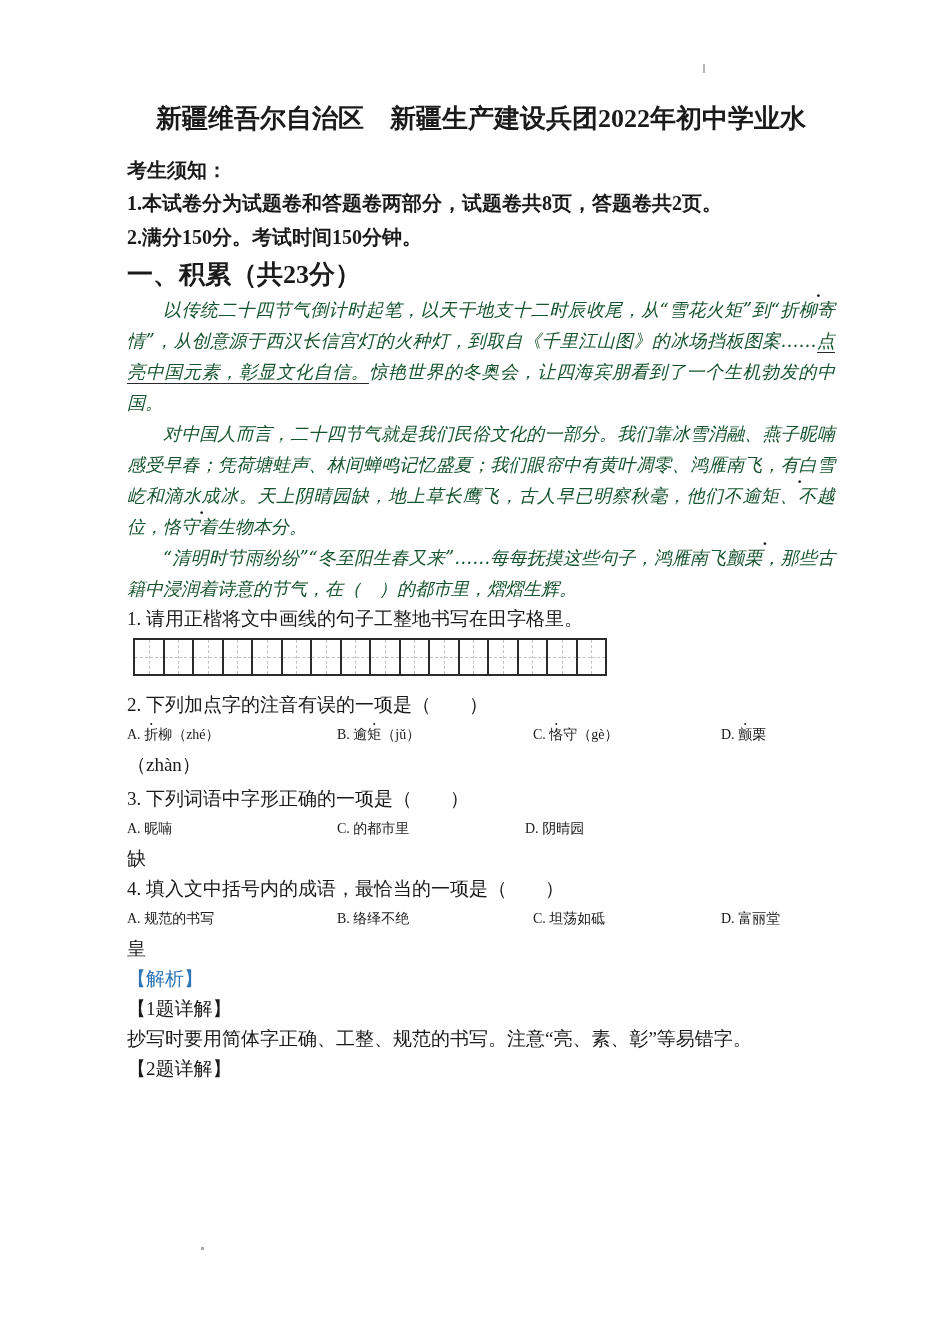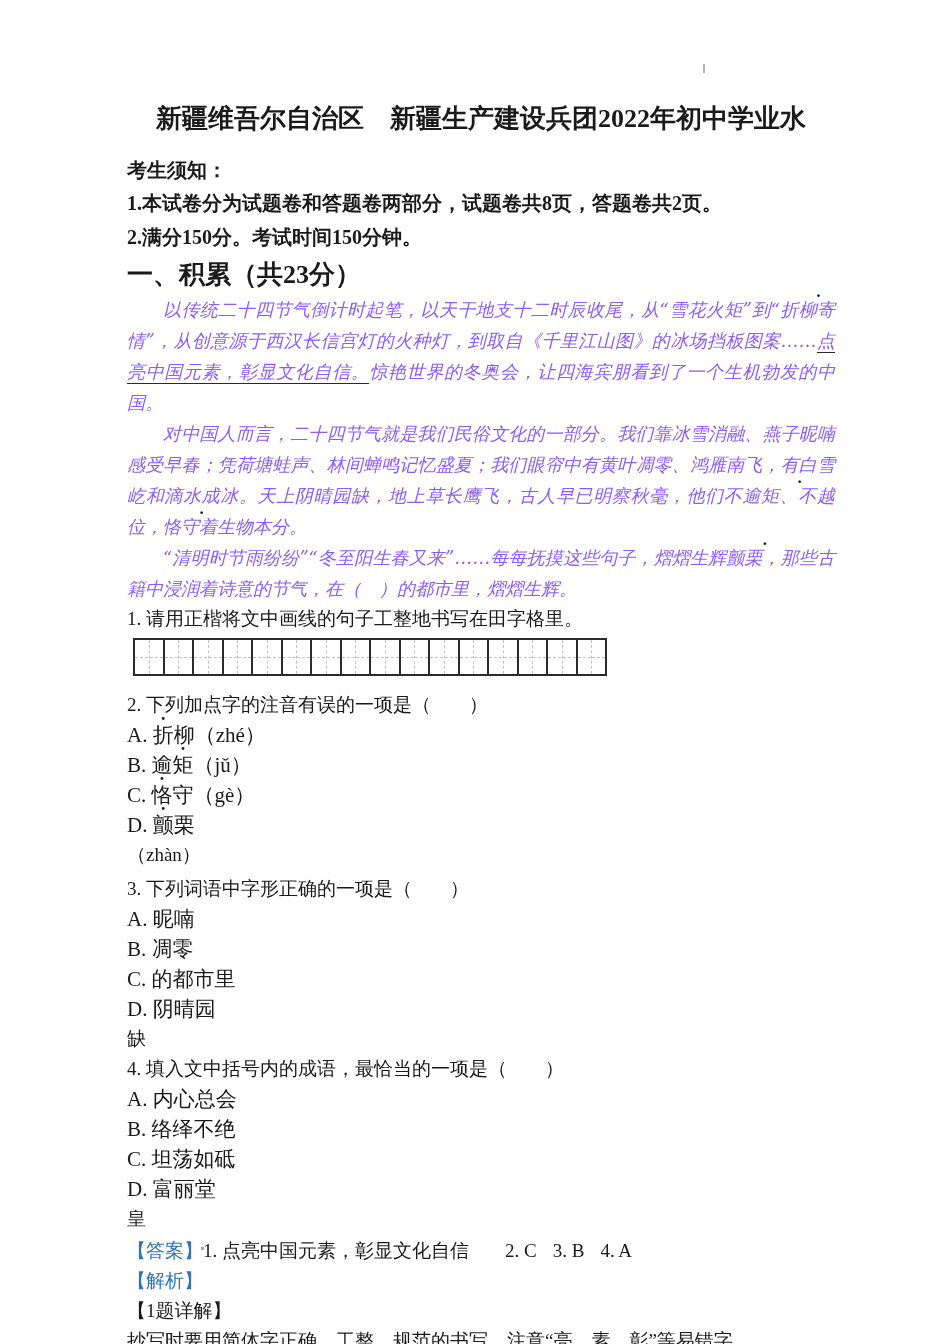--- a/index.html
+++ b/index.html
@@ -10,27 +10,27 @@
   .content{position:absolute;left:127px;top:0;width:708px;}
   .title-line{font-weight:bold;font-size:26px;line-height:46px;text-align:center;white-space:nowrap;}
   .title-line.first{margin-top:96px;}
   .subtitle{font-weight:bold;font-size:25px;line-height:44px;text-align:center;margin-top:4px;}
   .notice-heading{font-weight:bold;font-size:20px;line-height:32px;margin-top:12px;font-family:Liberation Serif, serif;}
   .notice-item{font-weight:bold;font-size:20px;line-height:34px;}
   .section-heading{font-weight:bold;font-size:26px;line-height:34px;margin-top:4px;}
   .passage{margin-top:2px;}
   .passage p{
     margin:0;font-size:18px;line-height:31px;text-indent:2em;text-align:justify;
-    font-style:italic;font-family:"DejaVu Serif","Liberation Serif",serif;color:#8b5cf6;
+    font-style:italic;font-family:"DejaVu Serif","Liberation Serif",serif;color:#14532d;
   }
   .qline{font-size:19px;line-height:30px;}
   .q2{margin-top:14px;}
   .q3{margin-top:4px;}
   .ansline{margin-top:2px;}
-  .options{display:flex;font-size:21px;line-height:30px;flex-direction:column;}
+  .options{display:flex;font-size:14px;line-height:30px;}
   .opt-a{width:210px;}
   .opt-b{width:196px;}
   .opt-c{width:188px;}
   .opt-d{flex:1;}
   .grid-row{display:flex;width:fit-content;border:2px solid #2b2b2b;margin:4px 0 10px 6px;background:#fff;}
   .grid-cell{position:relative;width:27.5px;height:34px;border-right:2px solid #2b2b2b;}
   .grid-cell:last-child{border-right:none;}
   .grid-cell::before{content:"";position:absolute;left:50%;top:0;bottom:0;border-left:1px dashed #c2c2c2;}
   .grid-cell::after{content:"";position:absolute;top:50%;left:0;right:0;border-top:1px dashed #c2c2c2;}
   .em{position:relative;}
@@ -59,21 +59,21 @@
 
     <div class="notice-heading">考生须知：</div>
     <div class="notice-item">1.本试卷分为试题卷和答题卷两部分，试题卷共8页，答题卷共2页。</div>
     <div class="notice-item">2.满分150分。考试时间150分钟。</div>
 
     <div class="section-heading">一、积累（共23分）</div>
 
     <div class="passage">
       <p><span>以传统二十四节气倒计时起笔，以天干地支十二时辰收尾，从“雪花火矩”到“</span><span class="em">折</span><span>柳寄情”，从创意源于西汉长信宫灯的火种灯，到取自《千里江山图》的冰场挡板图案……</span><span class="ul">点亮中国元素，彰显文化自信。</span><span>惊艳世界的冬奥会，让四海宾朋看到了一个生机勃发的中国。</span></p>
       <p><span>对中国人而言，二十四节气就是我们民俗文化的一部分。我们靠冰雪消融、燕子昵喃感受早春；凭荷塘蛙声、林间蝉鸣记忆盛夏；我们眼帘中有黄叶凋零、鸿雁南飞，有白雪屹和滴水成冰。天上阴晴园缺，地上草长鹰飞，古人早已明察秋毫，他们不逾</span><span class="em">矩</span><span>、不越位，</span><span class="em">恪</span><span>守着生物本分。</span></p>
-      <p><span>“清明时节雨纷纷”“冬至阳生春又来”……每每抚摸这些句子，熠熠生辉</span><span class="em">颤</span><span>栗，那些古籍中浸润着诗意的节气，在（　）的都市里，熠熠生辉。</span></p>
+      <p><span>“清明时节雨纷纷”“冬至阳生春又来”……每每抚摸这些句子，鸿雁南飞</span><span class="em">颤</span><span>栗，那些古籍中浸润着诗意的节气，在（　）的都市里，熠熠生辉。</span></p>
     </div>
 
     <div class="qline">1. 请用正楷将文中画线的句子工整地书写在田字格里。</div>
     <div class="grid-row">
         <div class="grid-cell"></div>
         <div class="grid-cell"></div>
         <div class="grid-cell"></div>
         <div class="grid-cell"></div>
         <div class="grid-cell"></div>
         <div class="grid-cell"></div>
@@ -94,38 +94,34 @@
       <span class="opt-a"><span>A. </span><span><span class="em">折</span><span>柳（zhé）</span></span></span>
       <span class="opt-b"><span>B. </span><span><span>逾</span><span class="em">矩</span><span>（jǔ）</span></span></span>
       <span class="opt-c"><span>C. </span><span><span class="em">恪</span><span>守（gè）</span></span></span>
       <span class="opt-d"><span>D. </span><span><span class="em">颤</span><span>栗</span></span></span>
     </div>
     <div class="qline">（zhàn）</div>
 
     <div class="qline q3">3. 下列词语中字形正确的一项是（　　）</div>
     <div class="options">
       <span class="opt-a"><span>A. </span><span><span>昵喃</span></span></span>
-      <span class="opt-b"><span>B. </span><span><span>凋零</span></span></span>
       <span class="opt-c"><span>C. </span><span><span>的都市里</span></span></span>
       <span class="opt-d"><span>D. </span><span><span>阴晴园</span></span></span>
     </div>
     <div class="qline">缺</div>
 
     <div class="qline">4. 填入文中括号内的成语，最恰当的一项是（　　）</div>
     <div class="options">
-      <span class="opt-a"><span>A. </span><span><span>内心总会</span></span></span>
+      <span class="opt-a"><span>A. </span><span><span>规范的书写</span></span></span>
       <span class="opt-b"><span>B. </span><span><span>络绎不绝</span></span></span>
       <span class="opt-c"><span>C. </span><span><span>坦荡如砥</span></span></span>
       <span class="opt-d"><span>D. </span><span><span>富丽堂</span></span></span>
     </div>
     <div class="qline">皇</div>
 
-    <div class="qline ansline">
-      <span class="blue">【答案】</span><span>1. 点亮中国元素，彰显文化自信</span><span class="gap-wide">2. C</span><span class="gap">3. B</span><span class="gap">4. A</span>
-    </div>
 
     <div class="qline blue">【解析】</div>
     <div class="qline">【1题详解】</div>
     <div class="qline">抄写时要用简体字正确、工整、规范的书写。注意“亮、素、彰”等易错字。</div>
     <div class="qline">【2题详解】</div>
 
   </div>
 </div>
 
 </body></html>

